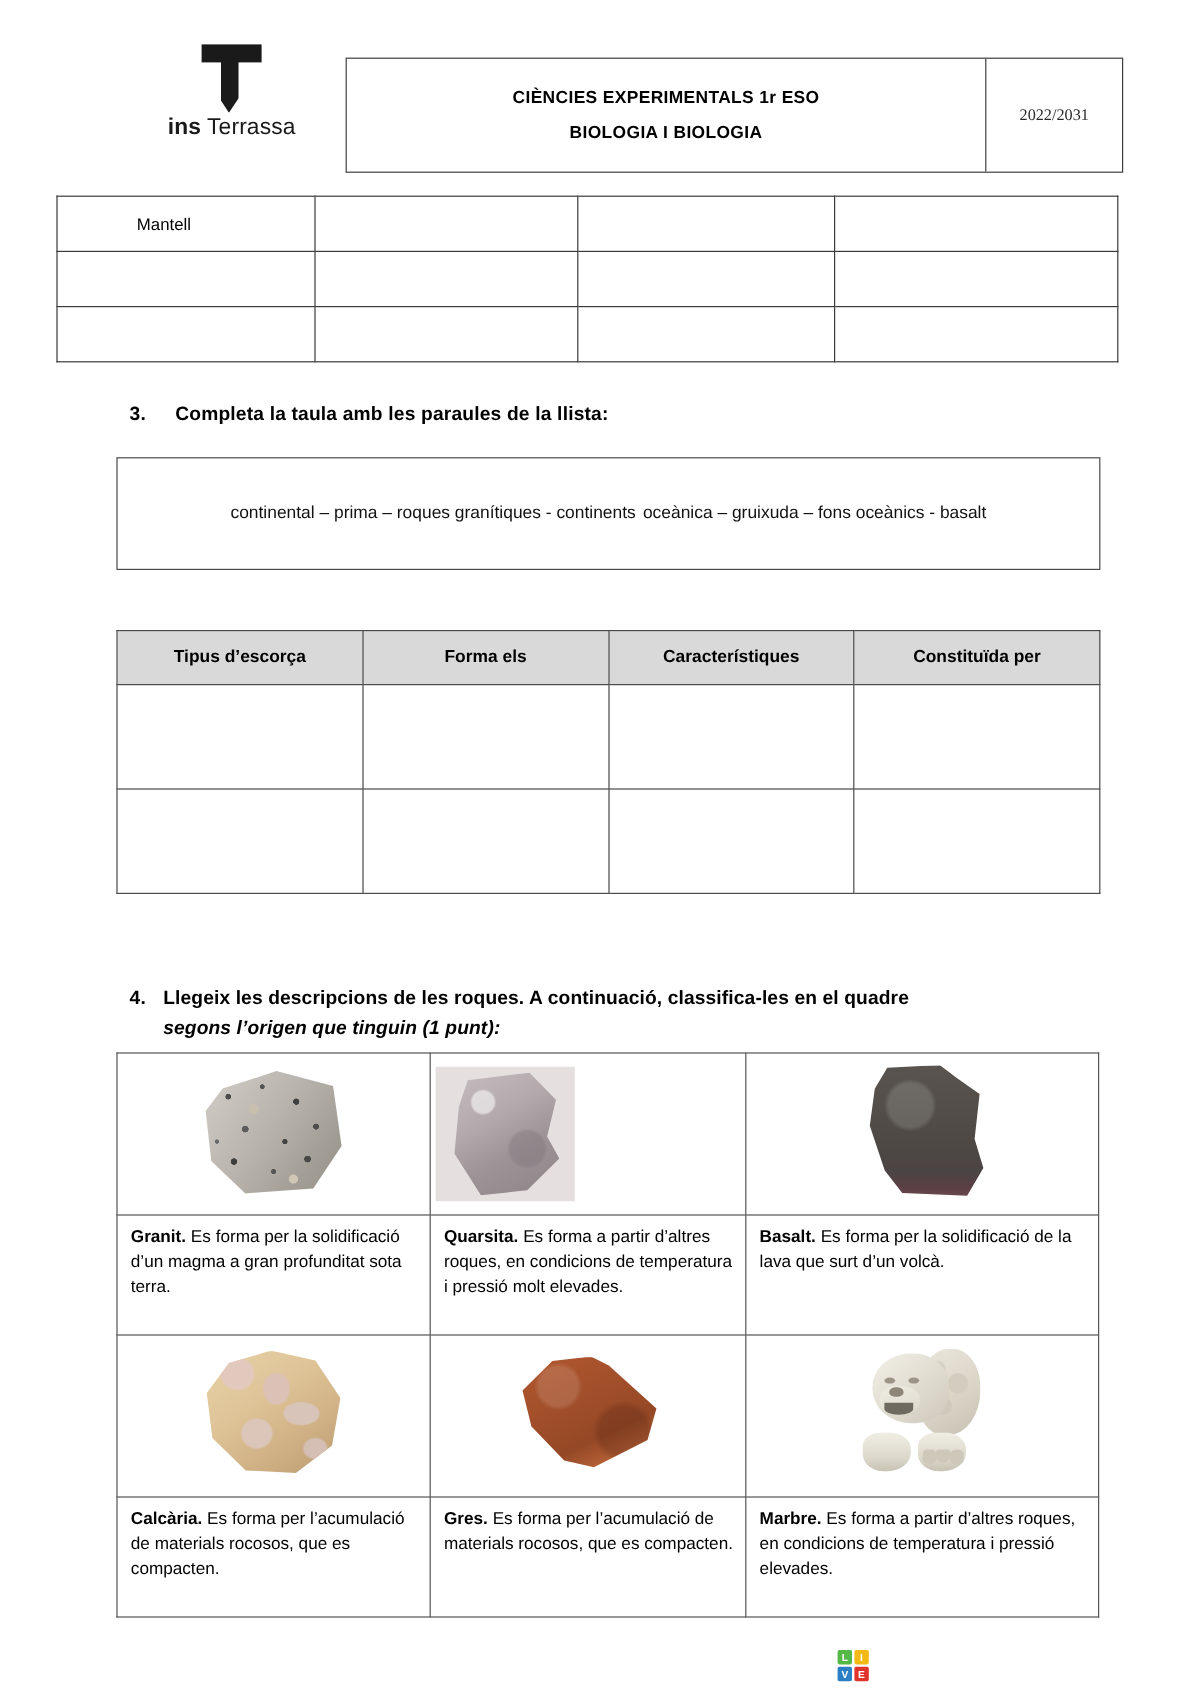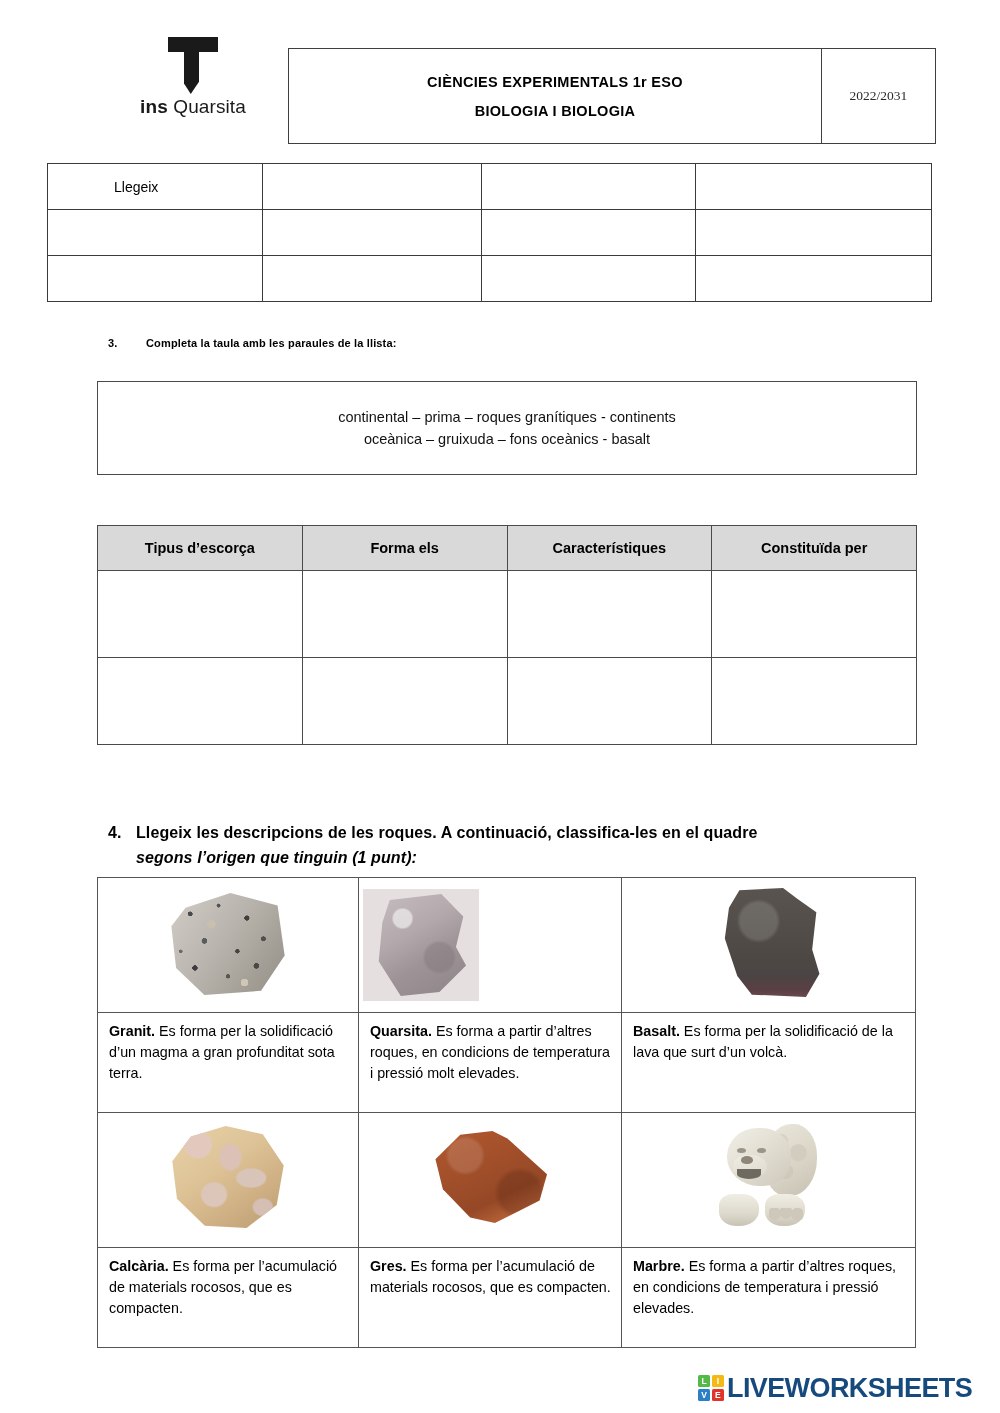--- a/index.html
+++ b/index.html
@@ -109,35 +109,35 @@
   .table-cont col.c2 { width: 219px; }
   .table-cont col.c3 { width: 214px; }
   .table-cont col.c4 { width: 236px; }
   .table-cont td.blank { padding: 0; }
 
   
   .ex3-heading {
     position: absolute;
     left: 108px; top: 337px;
     width: 820px;
-    font-size: 11px;
+    font-size: 16px;
     font-weight: bold;
     letter-spacing: 0.15px;
   }
   .ex3-heading .num {
     display: inline-block;
     width: 38px;
   }
   .wordlist-box {
     position: absolute;
     left: 97px; top: 381px;
     width: 820px; height: 94px;
     border: 1px solid #4a4a4a;
     display: flex;
-    flex-direction: column;
+    flex-direction: row;
     align-items: center;
     justify-content: center;
     gap: 6px;
   }
   .wordlist-box .wl-line {
     font-size: 14.5px;
     text-align: center;
     color: #111;
   }
 
@@ -398,21 +398,21 @@
 
 <div class="page-header">
 
   <div class="logo-block">
     <div class="logo-mark">
       <div class="bar"></div>
       <div class="stem"></div>
     </div>
     <div class="logo-text">
       <span class="ins">ins</span>
-      <span class="terrassa">Quarsita</span>
+      <span class="terrassa">Terrassa</span>
     </div>
   </div>
 
   <div class="title-box">
     <div class="title-main">
       <div class="line">CIÈNCIES EXPERIMENTALS 1r ESO</div>
       <div class="line">BIOLOGIA I BIOLOGIA</div>
     </div>
     <div class="title-year">2022/2031</div>
   </div>
@@ -421,21 +421,21 @@
 
 <table class="table-cont">
   <colgroup>
       <col class="c1">
       <col class="c2">
       <col class="c3">
       <col class="c4">
     </colgroup>
   <tbody>
     <tr>
-      <td>Llegeix</td>
+      <td>Mantell</td>
       <td class="blank"></td>
       <td class="blank"></td>
       <td class="blank"></td>
     </tr>
     <tr>
       <td class="blank"></td>
       <td class="blank"></td>
       <td class="blank"></td>
       <td class="blank"></td>
     </tr>
@@ -564,14 +564,13 @@
   </tbody>
 </table>
 
 <div class="brand">
   <div class="brand-badge">
     <span class="bb-l">L</span>
     <span class="bb-i">I</span>
     <span class="bb-v">V</span>
     <span class="bb-e">E</span>
   </div>
-  <div class="brand-word">LIVEWORKSHEETS</div>
 </div>
 
 </body></html>

